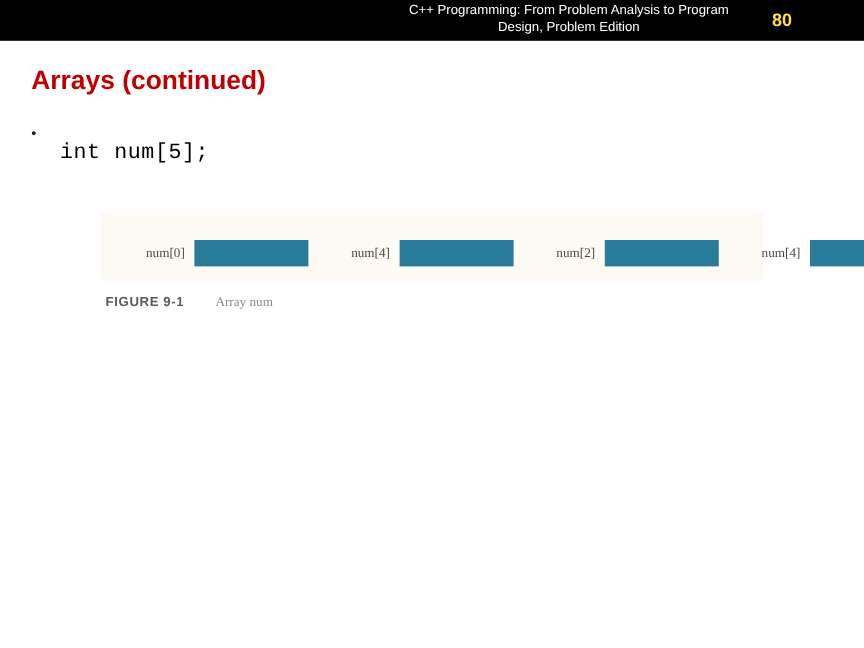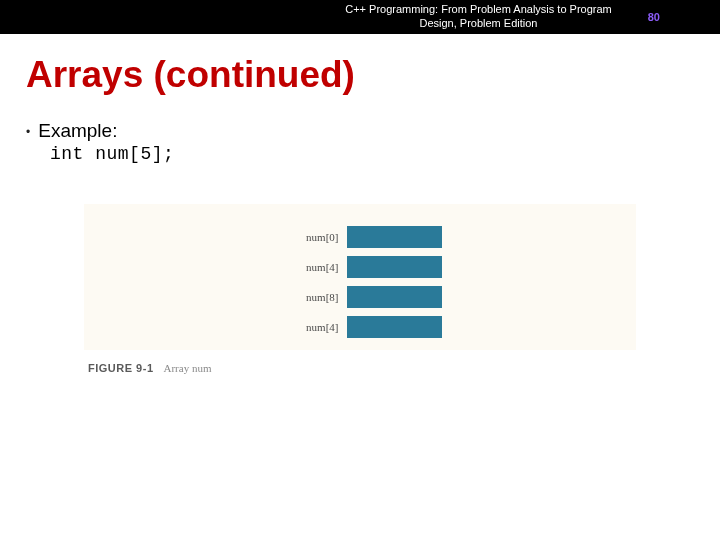--- a/index.html
+++ b/index.html
@@ -19,29 +19,29 @@
     padding-right: 60px;
     gap: 36px;
   }
   .header-title {
     color: #ffffff;
     font-size: 11px;
     text-align: center;
     line-height: 1.25;
   }
   .header-page {
-    color: #8b5cf6;
-    font-size: 11px;
+    color: #fde047;
+    font-size: 15px;
     font-weight: bold;
   }
   .content {
     padding: 20px 26px 0 26px;
   }
   .slide-title {
-    font-size: 37px;
+    font-size: 22px;
     color: #c00000;
     font-weight: bold;
     margin-bottom: 24px;
   }
   .bullet-row {
     display: flex;
     align-items: center;
     gap: 8px;
     font-size: 19px;
     color: #000;
@@ -62,21 +62,21 @@
     letter-spacing: 0.5px;
   }
   .figure-area {
     margin: 40px 58px 0 58px;
     background: #fdfaf3;
     padding: 22px 10px 12px 10px;
     position: relative;
   }
   .array-block {
     display: flex;
-    flex-direction: column;
+    flex-direction: row;
     align-items: center;
     gap: 8px;
   }
   .array-row {
     display: flex;
     align-items: center;
     gap: 8px;
   }
   .array-label {
     width: 60px;
@@ -86,21 +86,21 @@
     color: #4a4a4a;
   }
   .array-cell {
     width: 95px;
     height: 22px;
     background: #2a7a99;
   }
   .caption-row {
     display: flex;
     align-items: baseline;
-    gap: 10px;
+    gap: 26px;
     margin: 12px 0 0 62px;
     font-size: 11px;
   }
   .caption-fig {
     color: #5a5a5a;
     letter-spacing: 0.5px;
     font-weight: 600;
     font-family: Arial, sans-serif;
   }
   .caption-text {
@@ -117,36 +117,35 @@
     <span>Design, Problem Edition</span>
   </div>
   <div class="header-page">80</div>
 </div>
 
 <div class="content">
   <div class="slide-title">Arrays (continued)</div>
 
   <div class="bullet-row">
     <span class="bullet-dot">•</span>
-    <span>Example:</span>
   </div>
   <div class="code-line">int num[5];</div>
 
   <div class="figure-area">
     <div class="array-block">
       <div class="array-row">
         <div class="array-label">num[0]</div>
         <div class="array-cell"></div>
       </div>
       <div class="array-row">
         <div class="array-label">num[4]</div>
         <div class="array-cell"></div>
       </div>
       <div class="array-row">
-        <div class="array-label">num[8]</div>
+        <div class="array-label">num[2]</div>
         <div class="array-cell"></div>
       </div>
       <div class="array-row">
         <div class="array-label">num[4]</div>
         <div class="array-cell"></div>
       </div>
     </div>
   </div>
 
   <div class="caption-row">

